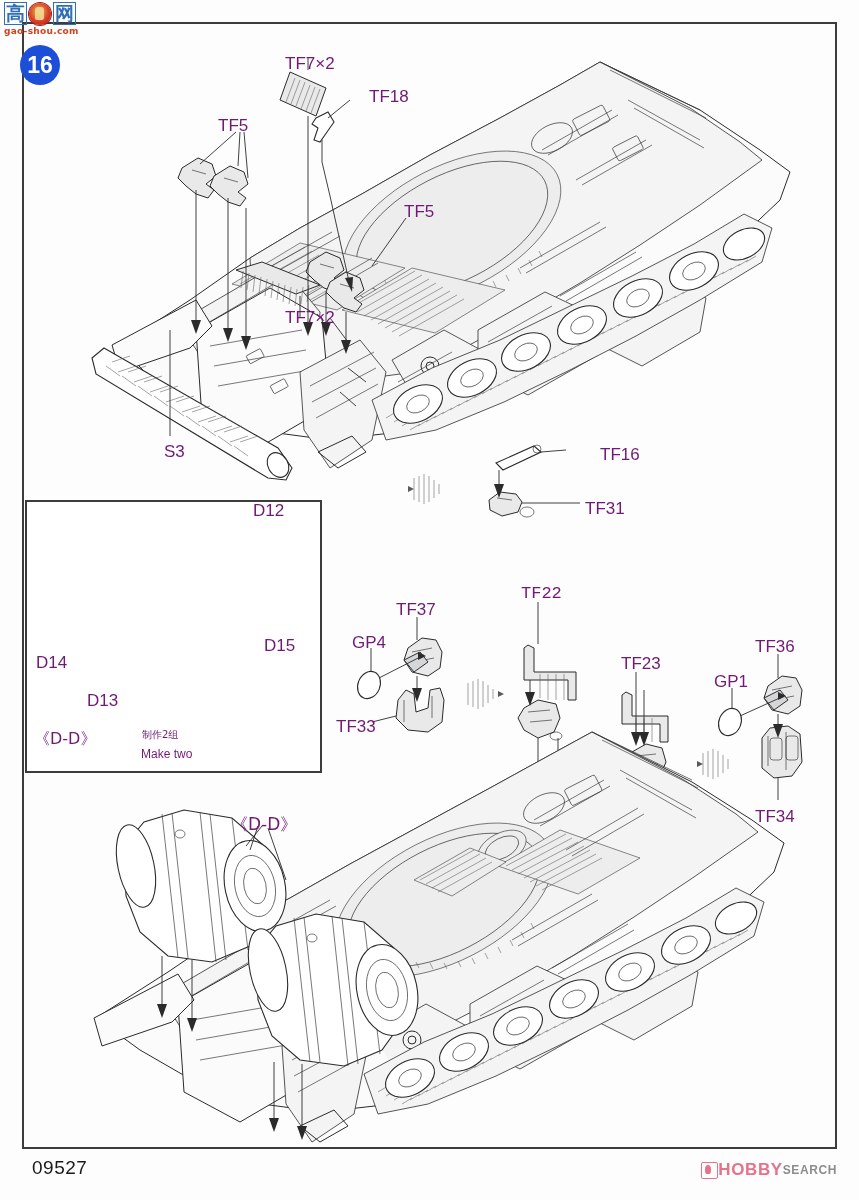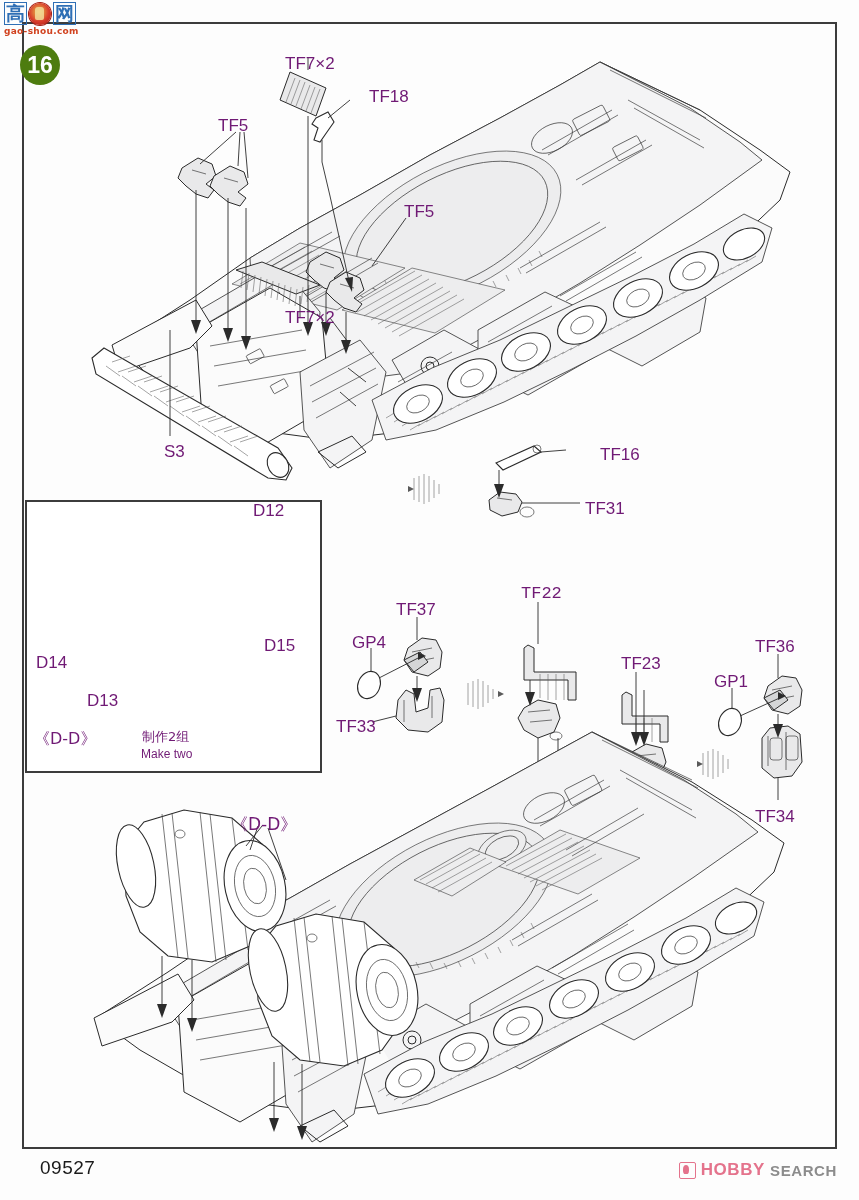--- a/index.html
+++ b/index.html
@@ -79,21 +79,21 @@
     margin-top: 1px;
   }
   
   .step-badge {
     position: absolute;
     left: 20px;
     top: 45px;
     width: 40px;
     height: 40px;
     border-radius: 50%;
-    background: #4d7c0f;
+    background: #1d4ed8;
     color: #ffffff;
     font-size: 23px;
     font-weight: bold;
     display: flex;
     align-items: center;
     justify-content: center;
     font-family: "Liberation Sans", sans-serif;
     z-index: 30;
   }
   
@@ -110,21 +110,21 @@
     position: absolute;
     font-family: "Liberation Sans", sans-serif;
     font-size: 17px;
     color: #701a75;
     white-space: nowrap;
     line-height: 1;
     z-index: 20;
   }
   .label.cjk {
     font-family: "DejaVu Sans", sans-serif;
-    font-size: 13px;
+    font-size: 10px;
   }
   .label.small {
     font-size: 12px;
   }
   
   .detail-box {
     position: absolute;
     left: 25px;
     top: 500px;
     width: 297px;
@@ -137,42 +137,41 @@
   
   .footer {
     position: absolute;
     left: 0;
     top: 1155px;
     width: 859px;
     height: 45px;
   }
   .footer-code {
     position: absolute;
-    left: 40px;
+    left: 32px;
     top: 2px;
     font-size: 19px;
     letter-spacing: .5px;
     color: #1a1a1a;
   }
   .footer-page {
     position: absolute;
     left: 0;
     top: 0;
     width: 859px;
     text-align: center;
     font-size: 21px;
     color: #1a1a1a;
   }
   .footer-brand {
     position: absolute;
     right: 22px;
     top: 5px;
     display: flex;
     align-items: center;
-    gap: 5px;
   }
   .brand-mark {
     width: 15px; height: 15px;
     border: 1.6px solid #e4738c;
     border-radius: 2px;
     position: relative;
   }
   .brand-mark::after {
     content: "";
     position: absolute;
@@ -181,21 +180,21 @@
     background: #e4738c;
     border-radius: 50% 50% 40% 40%;
   }
   .brand-hobby {
     font-size: 17px;
     font-weight: bold;
     color: #e4738c;
     letter-spacing: .6px;
   }
   .brand-search {
-    font-size: 15px;
+    font-size: 12px;
     font-weight: bold;
     color: #8c8c8c;
     letter-spacing: .6px;
   }
   
   .ln { stroke: #2b2b2b; stroke-width: 1; fill: none; }
   .ln-thin { stroke: #3f3f3f; stroke-width: .7; fill: none; }
   .ln-lead { stroke: #2b2b2b; stroke-width: .9; fill: none; }
   .pt { stroke: #2b2b2b; stroke-width: 1.1; fill: #ffffff; }
   .pt-sh { stroke: #2b2b2b; stroke-width: 1; fill: #e9e9ea; }

